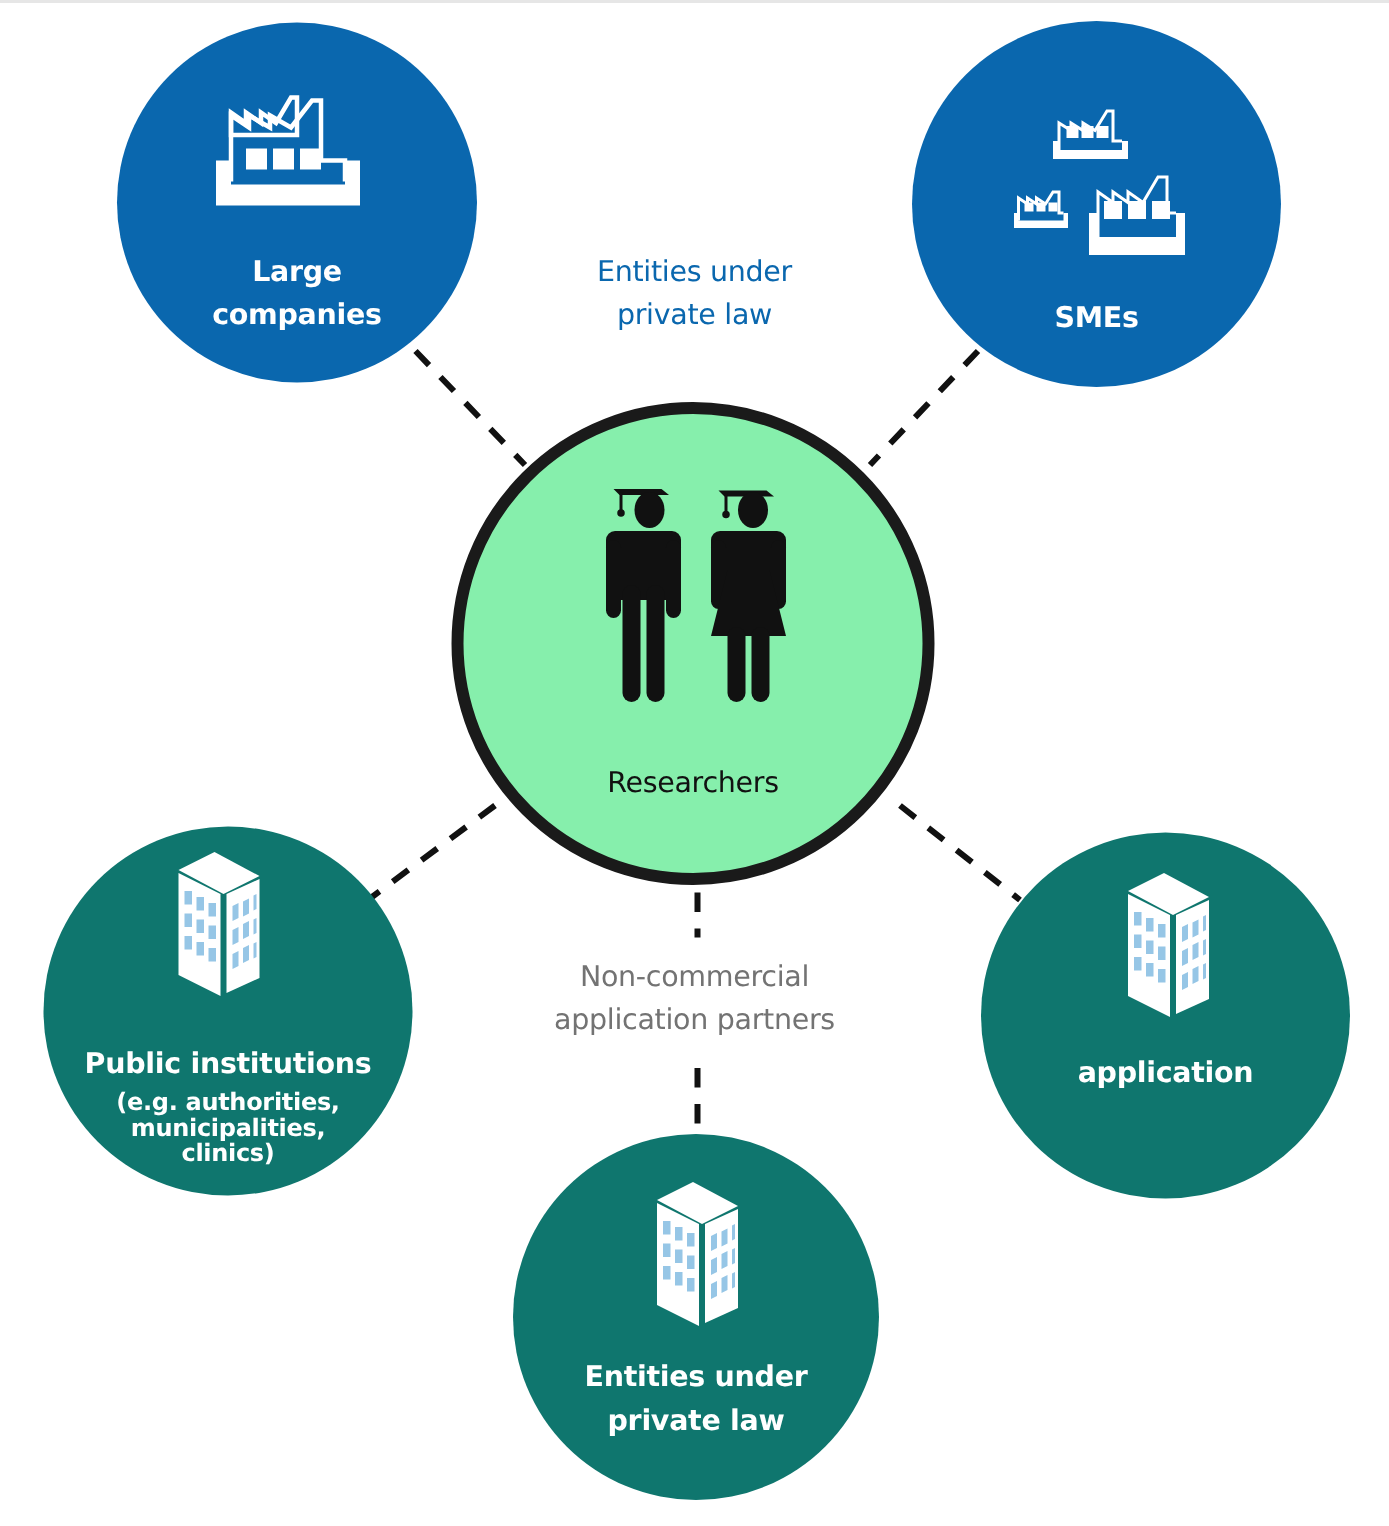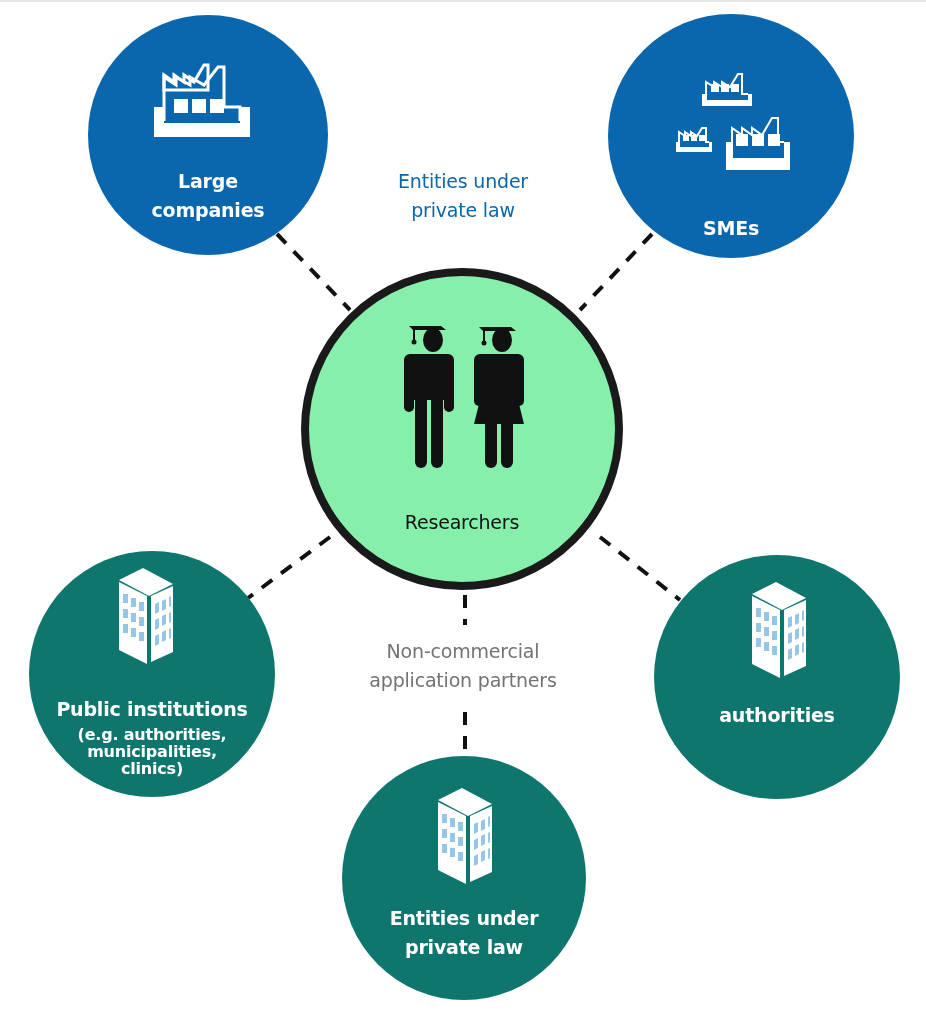--- a/index.html
+++ b/index.html
@@ -29,21 +29,21 @@
   <g stroke="#111" stroke-width="4" stroke-dasharray="13,11" fill="none">
     <line x1="277" y1="234" x2="350" y2="310"></line>
     <line x1="652" y1="234" x2="580" y2="310"></line>
     <line x1="330" y1="537" x2="248" y2="598"></line>
     <line x1="600" y1="537" x2="680" y2="600"></line>
     <line x1="465" y1="595" x2="465" y2="625"></line>
     <line x1="465" y1="712" x2="465" y2="752"></line>
   </g>
 </svg>
 
-<div class="node dark" style="left:88px; top:15px; width:240px; height:240px;">
+<div class="node dark" style="left:78px; top:15px; width:240px; height:240px;">
   <svg class="icon" style="left:64px; top:40px;" width="100" height="90" viewBox="0 0 100 90">
     <path d="M12 25 L12 20 L22 27 L22 20 L32 27 L32 20 L42 27 L52 10 L56 10 L56 35 L12 35 Z" fill="none" stroke="#fff" stroke-width="3"></path>
     <rect x="12" y="20" width="44" height="0" fill="#fff"></rect>
     <rect x="16" y="32" width="0" height="0"></rect>
     <path d="M14 26 L14 52 L68 52 L68 26 L58 10 L54 10" fill="none"></path>
     <g fill="#fff">
       <path d="M2 52 L2 82 L98 82 L98 52 L88 52 L88 68 L12 68 L12 52 Z"></path>
       <rect x="22" y="44" width="14" height="14"></rect>
       <rect x="40" y="44" width="14" height="14"></rect>
       <rect x="58" y="44" width="14" height="14"></rect>
@@ -74,21 +74,21 @@
       <rect x="68" y="72" width="12" height="12"></rect>
         <rect x="84" y="72" width="12" height="12"></rect>
         <rect x="100" y="72" width="12" height="12"></rect>
     </g>
     <g fill="none" stroke="#fff" stroke-width="2">
       <path d="M38 38 L38 20 L46 25 L46 20 L54 25 L54 20 L62 25 L70 12 L74 12 L74 32 L80 32"></path>
       <path d="M11 85 L11 70 L17 74 L17 70 L23 74 L23 70 L29 74 L34 66 L38 66 L38 80 L41 80"></path>
       <path d="M64 96 L64 66 L74 73 L74 66 L84 73 L84 66 L94 73 L104 56 L110 56 L110 80 L116 80"></path>
     </g>
   </svg>
-  <div class="label" style="top:184px;margin-top:16px;">
+  <div class="label" style="top:184px;">
     <span style="display:block">SMEs</span>
   </div>
 </div>
 
 <div class="caption dark" style="left:353px; top:167px; width:220px;">
   <span style="display:block">Entities under</span>
   <span style="display:block">private law</span>
 </div>
 
 <div class="node center" style="left:301px; top:268px; width:322px; height:322px;">
@@ -193,21 +193,21 @@
         <polygon points="52,29 54,28 54,38 52,39"></polygon>
       <polygon points="38,52 42,50 42,60 38,62"></polygon>
         <polygon points="45,48 49,46 49,56 45,58"></polygon>
         <polygon points="52,45 54,44 54,54 52,55"></polygon>
       <polygon points="38,68 42,66 42,76 38,78"></polygon>
         <polygon points="45,64 49,62 49,72 45,74"></polygon>
         <polygon points="52,61 54,60 54,70 52,71"></polygon>
     </g>
   </svg>
   <div class="label" style="top:146px;">
-    <span style="display:block">authorities</span>
+    <span style="display:block">application</span>
   </div>
 </div>
 
 <div class="node light" style="left:342px; top:756px; width:244px; height:244px;">
   <svg class="icon" style="left:94px; top:32px;" width="60" height="96" viewBox="0 0 60 96">
     <g fill="#fff">
       <polygon points="2,12 26,0 56,16 32,28"></polygon>
       <polygon points="2,14 30,28 30,96 2,82"></polygon>
       <polygon points="34,28 56,18 56,84 34,94"></polygon>
     </g>

